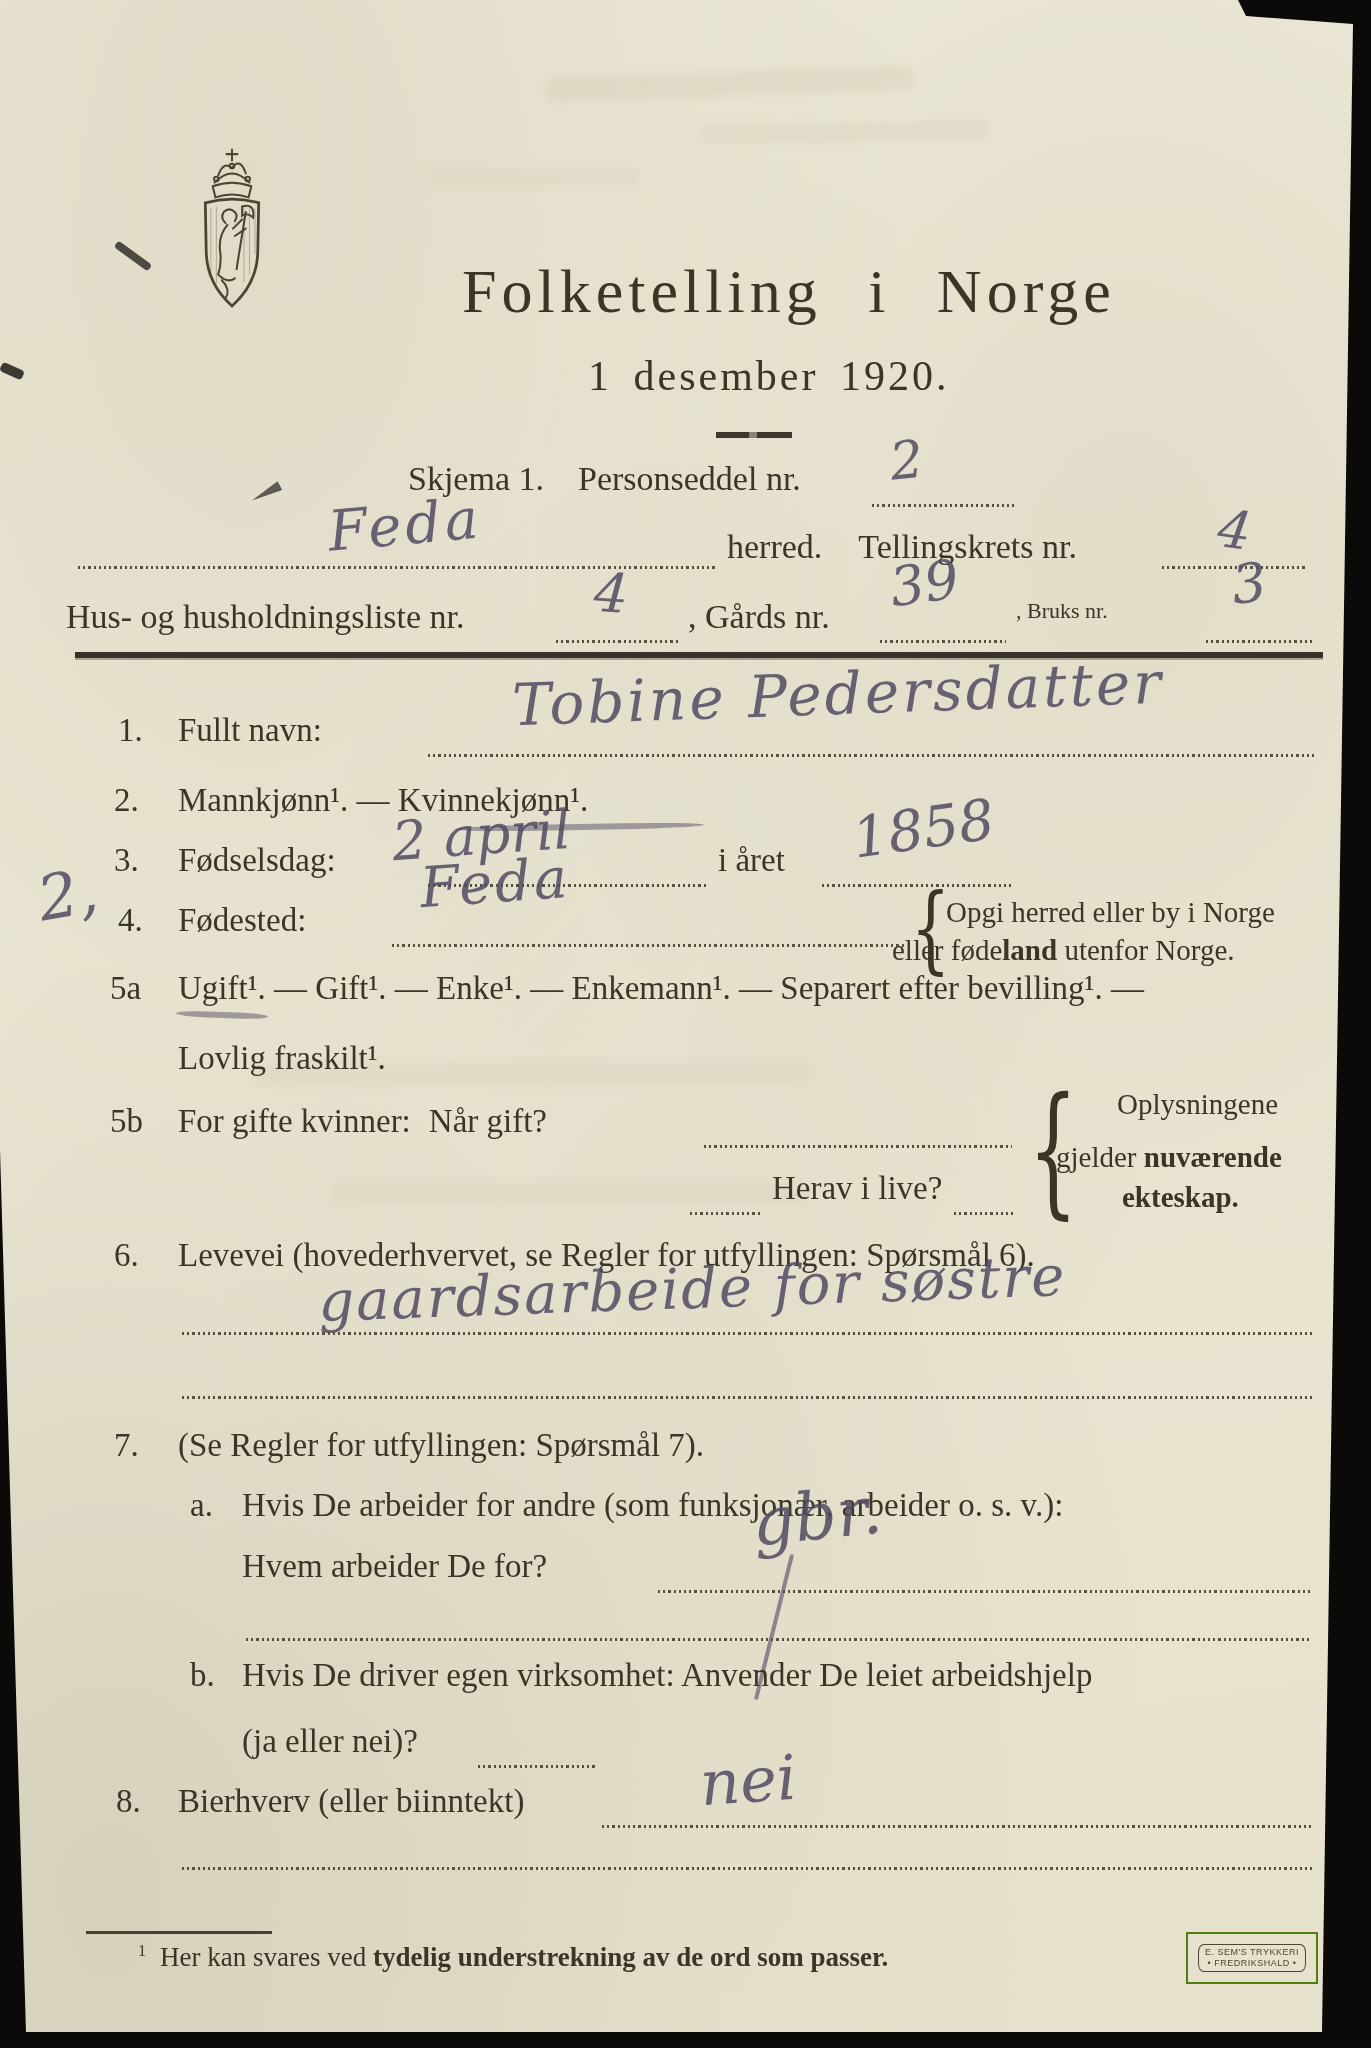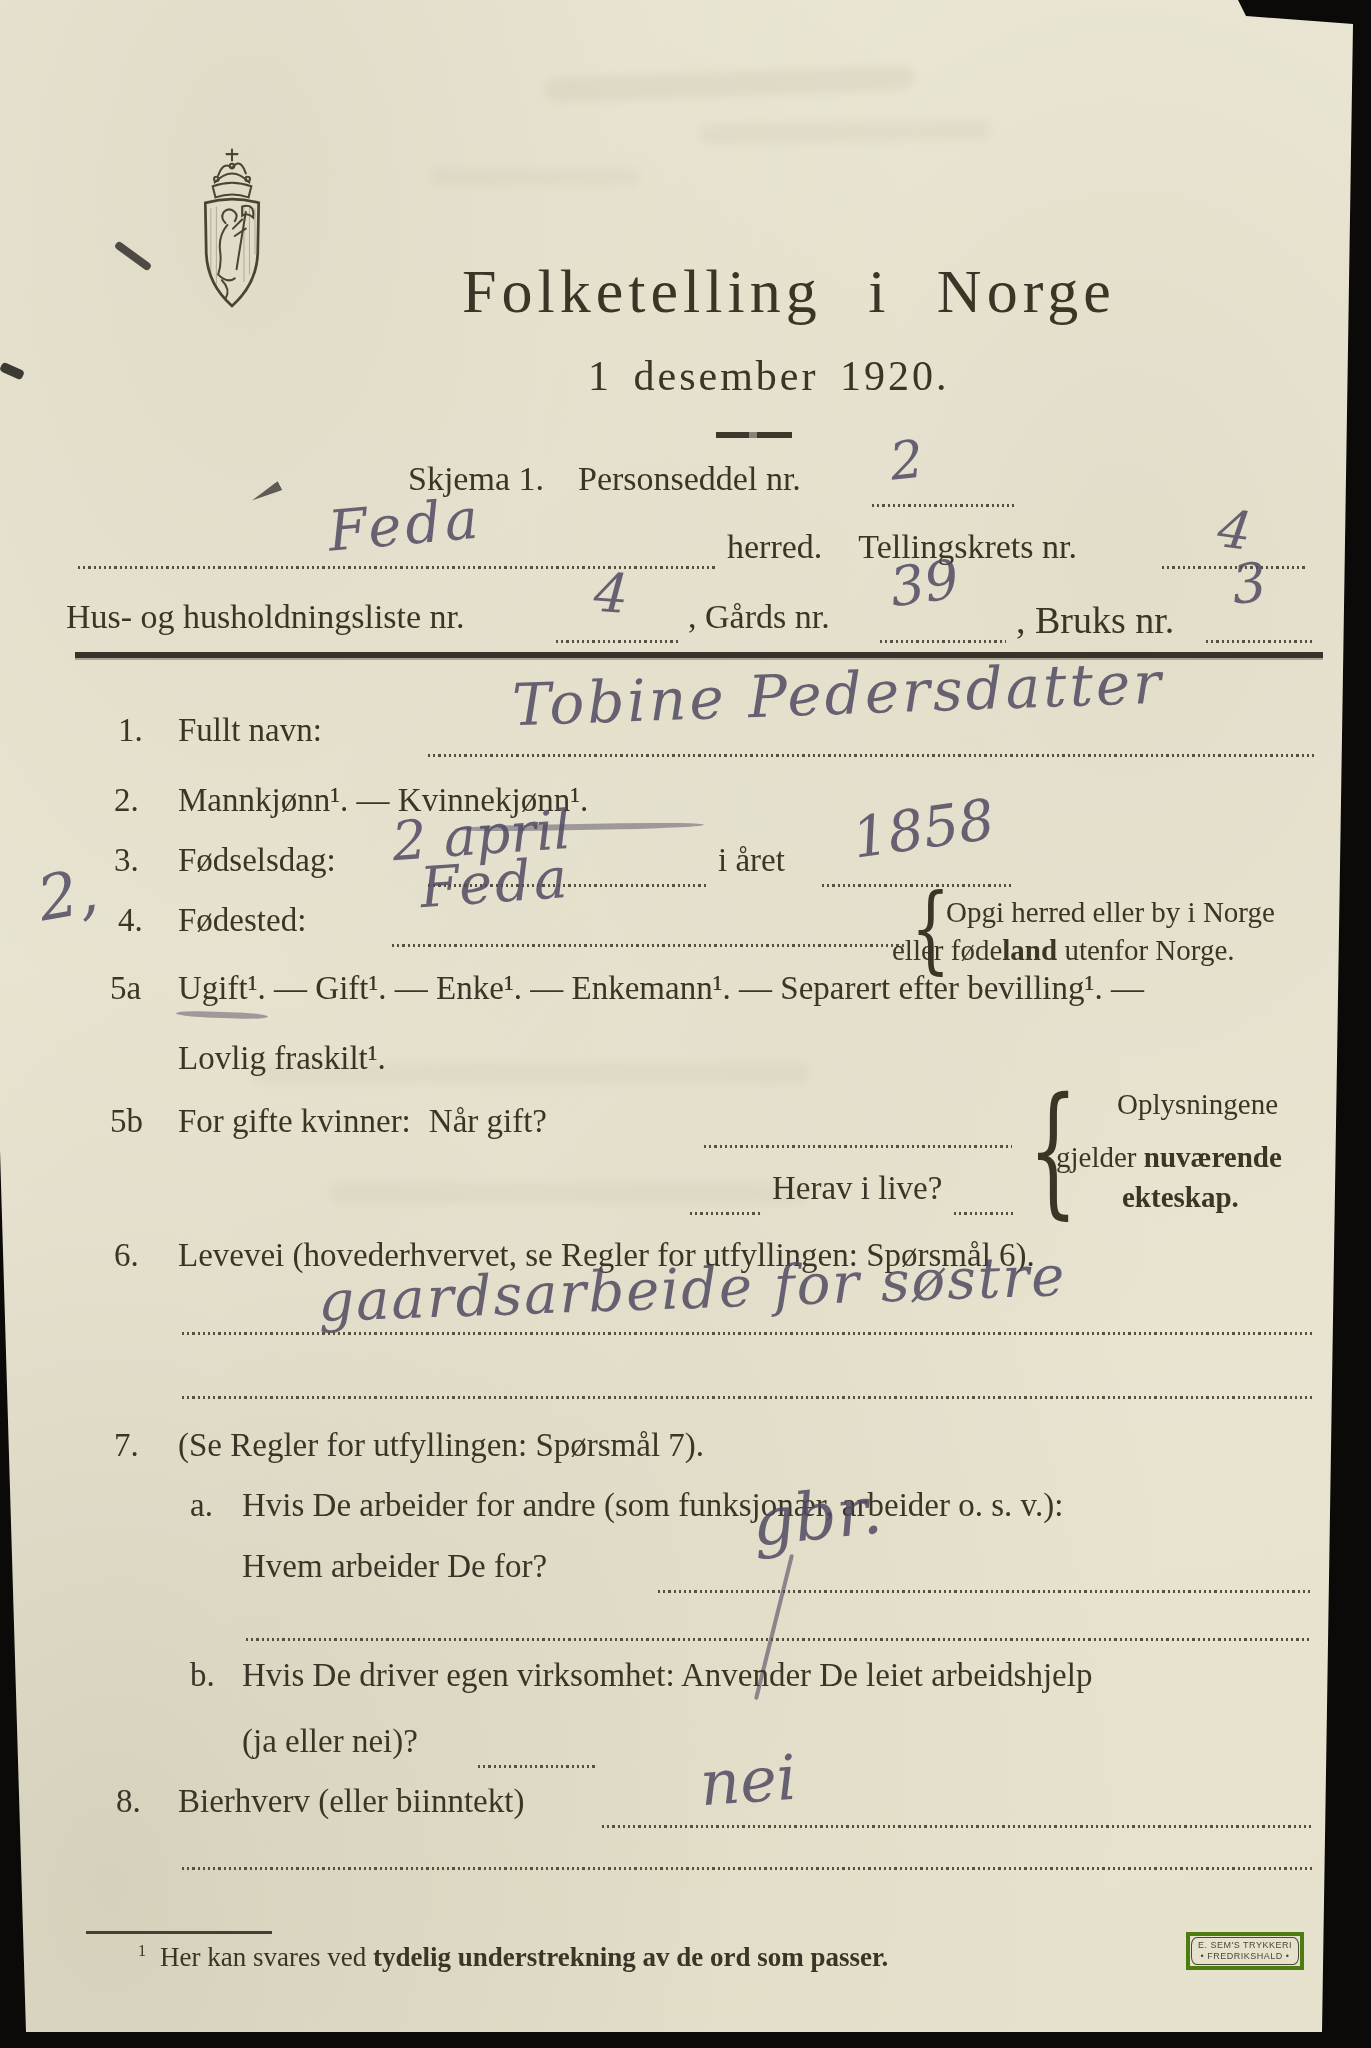--- a/index.html
+++ b/index.html
@@ -19,21 +19,21 @@
   .num{font-size:33px;color:#3a3527;}
   .hand{font-family:"DejaVu Serif","Liberation Serif",serif;font-style:italic;
         color:rgba(80,74,98,.85);}
   .dots{height:3px;background:repeating-linear-gradient(90deg,#56503e 0 2.2px,transparent 2.2px 5.2px);}
   .pencil{background:rgba(88,80,104,.50);border-radius:40%/60%;}
   .b{font-weight:bold;}
   .note-sm{font-size:29px;color:#3a3527;}
   .brace{font-family:"DejaVu Serif",serif;color:#3a3527;font-weight:normal;}
   .ghost{background:rgba(110,100,70,.9);filter:blur(4px);border-radius:12px;}
   sup{font-size:60%;vertical-align:super;}
-  .printerbox{border:4px solid #4d7c0f;padding:1px;}
+  .printerbox{border:2px solid #4d7c0f;padding:10px;}
   .printerbox .inner{border:1px solid #4c4636;padding:2px 6px;text-align:center;
      font-family:"Liberation Sans","DejaVu Sans",sans-serif;font-size:9px;line-height:11px;
      color:#4c4636;letter-spacing:.5px;border-radius:6px/8px;}
 </style>
 </head>
 <body>
 
 <div id="stage">
   <div id="paper"></div>
 
@@ -82,21 +82,21 @@
   </div>
   <div class="abs hand" style="left:1218px;top:500px;font-size:52px;transform:rotate(8deg);">4</div>
   <div class="abs dots" style="left:1162px;top:566px;width:146px;"></div>
 
   <div class="abs print" style="left:66px;top:598px;font-size:34px;">Hus- og husholdningsliste nr.</div>
   <div class="abs hand" style="left:594px;top:562px;font-size:54px;transform:rotate(4deg);">4</div>
   <div class="abs dots" style="left:556px;top:640px;width:122px;"></div>
   <div class="abs print" style="left:688px;top:598px;font-size:34px;">, Gårds nr.</div>
   <div class="abs hand" style="left:890px;top:552px;font-size:54px;transform:rotate(-8deg);">39</div>
   <div class="abs dots" style="left:880px;top:640px;width:126px;"></div>
-  <div class="abs print" style="left:1016px;top:598px;font-size:38px;">, Bruks nr.</div>
+  <div class="abs print" style="left:1016px;top:598px;font-size:22px;">, Bruks nr.</div>
   <div class="abs hand" style="left:1232px;top:552px;font-size:54px;transform:rotate(-6deg);">3</div>
   <div class="abs dots" style="left:1206px;top:640px;width:106px;"></div>
 
   <div class="abs" style="left:75px;top:652px;width:1248px;height:6px;background:#37332a;box-shadow:0 2px 0 rgba(55,51,42,.35);"></div>
 
   <div class="abs num" style="left:118px;top:712px;">1.</div>
   <div class="abs print body-txt" style="left:178px;top:712px;">Fullt navn:</div>
   <div class="abs dots" style="left:428px;top:754px;width:888px;"></div>
   <div class="abs hand" style="left:512px;top:660px;font-size:58px;letter-spacing:3px;transform:rotate(-2deg);">Tobine Pedersdatter</div>
 

